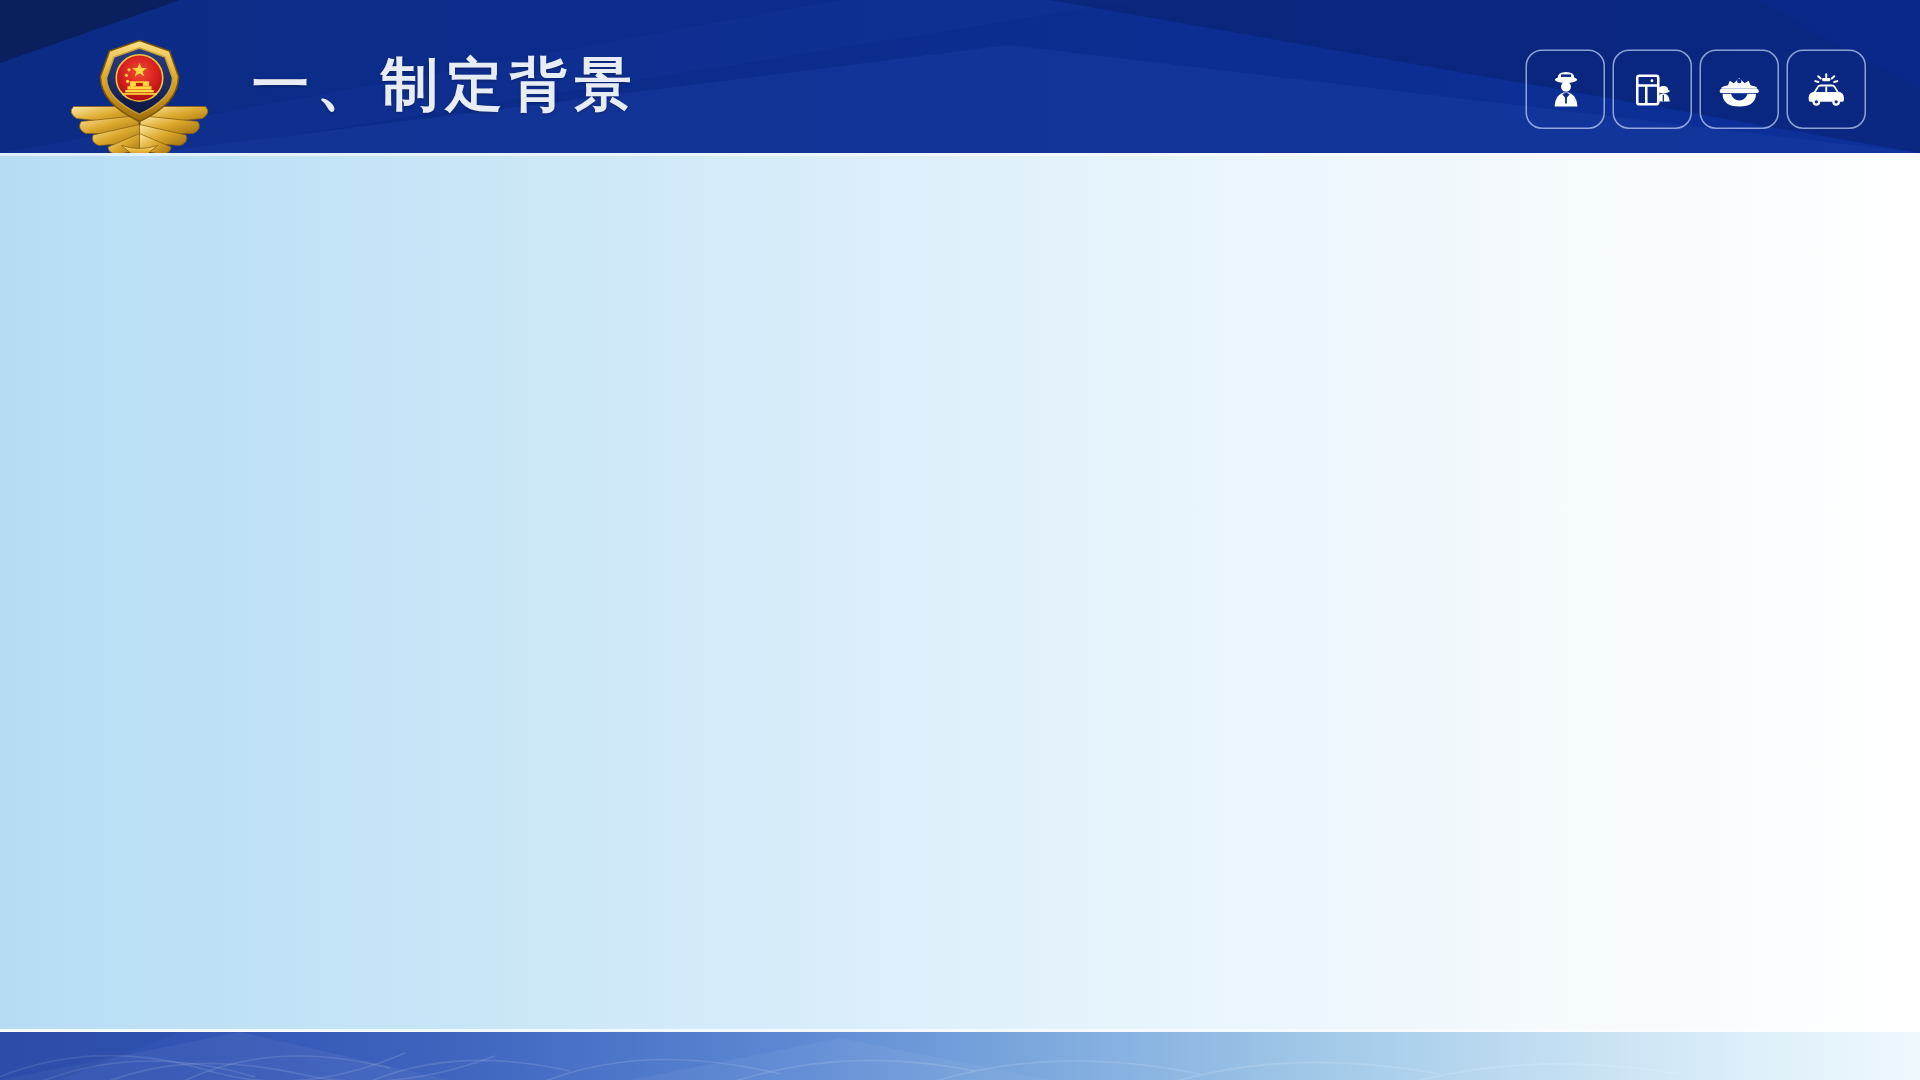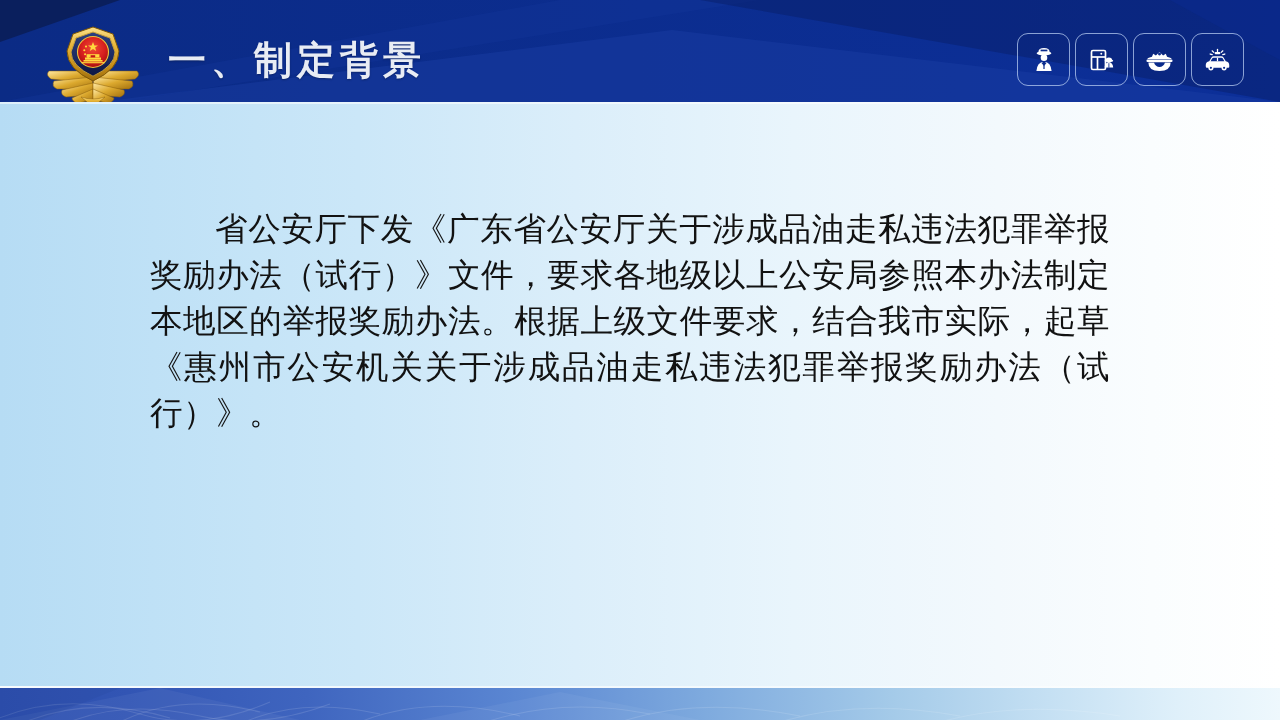--- a/index.html
+++ b/index.html
@@ -70,20 +70,21 @@
     left: 168px;
     top: 38px;
     font-size: 38px;
     line-height: 44px;
     letter-spacing: 5px;
     color: #e8ecf4;
     font-weight: 600;
     z-index: 6;
     white-space: nowrap;
     text-shadow: 0 1px 2px rgba(0,0,0,.28);
+    font-family: Liberation Mono, monospace;
   }
 
   .hdr-icons {
     position: absolute;
     right: 36px;
     top: 33px;
     display: flex;
     gap: 5px;
     z-index: 6;
   }
@@ -350,23 +351,20 @@
         <path d="M52 68 L31 77 Q31 81 37 82 L52 79 Z"></path>
         <path d="M52 50 L96 50 Q100 54 94 58 L54 62 Z"></path>
         <path d="M52 56 L91 60 Q94 65 88 68 L53 68 Z"></path>
         <path d="M52 62 L83 69 Q85 74 79 76 L52 74 Z"></path>
         <path d="M52 68 L73 77 Q73 81 67 82 L52 79 Z"></path>
         <path d="M40 76 L52 86 L64 76 Q52 80 40 76 Z"></path>
       </g>
     </svg>
   </div>
 
-  <div class="content">
-    <p class="body-text">省公安厅下发《广东省公安厅关于涉成品油走私违法犯罪举报奖励办法（试行）》文件，要求各地级以上公安局参照本办法制定本地区的举报奖励办法。根据上级文件要求，结合我市实际，起草《惠州市公安机关关于涉成品油走私违法犯罪举报奖励办法（试行）》。</p>
-  </div>
 
   <div class="bottom-hair"></div>
   <div class="bottom-band">
     <svg class="swirl" viewBox="0 0 1280 32" preserveAspectRatio="none">
       <g fill="none" stroke="#ffffff" stroke-opacity=".28" stroke-width="1.1">
         <path d="M-10 34 Q60 2 140 26 Q200 44 270 14"></path>
         <path d="M20 36 Q90 6 170 30"></path>
         <path d="M60 38 Q120 10 200 28 Q260 42 330 16"></path>
         <path d="M120 34 Q180 4 260 24"></path>
         <path d="M240 36 Q300 8 380 26"></path>

